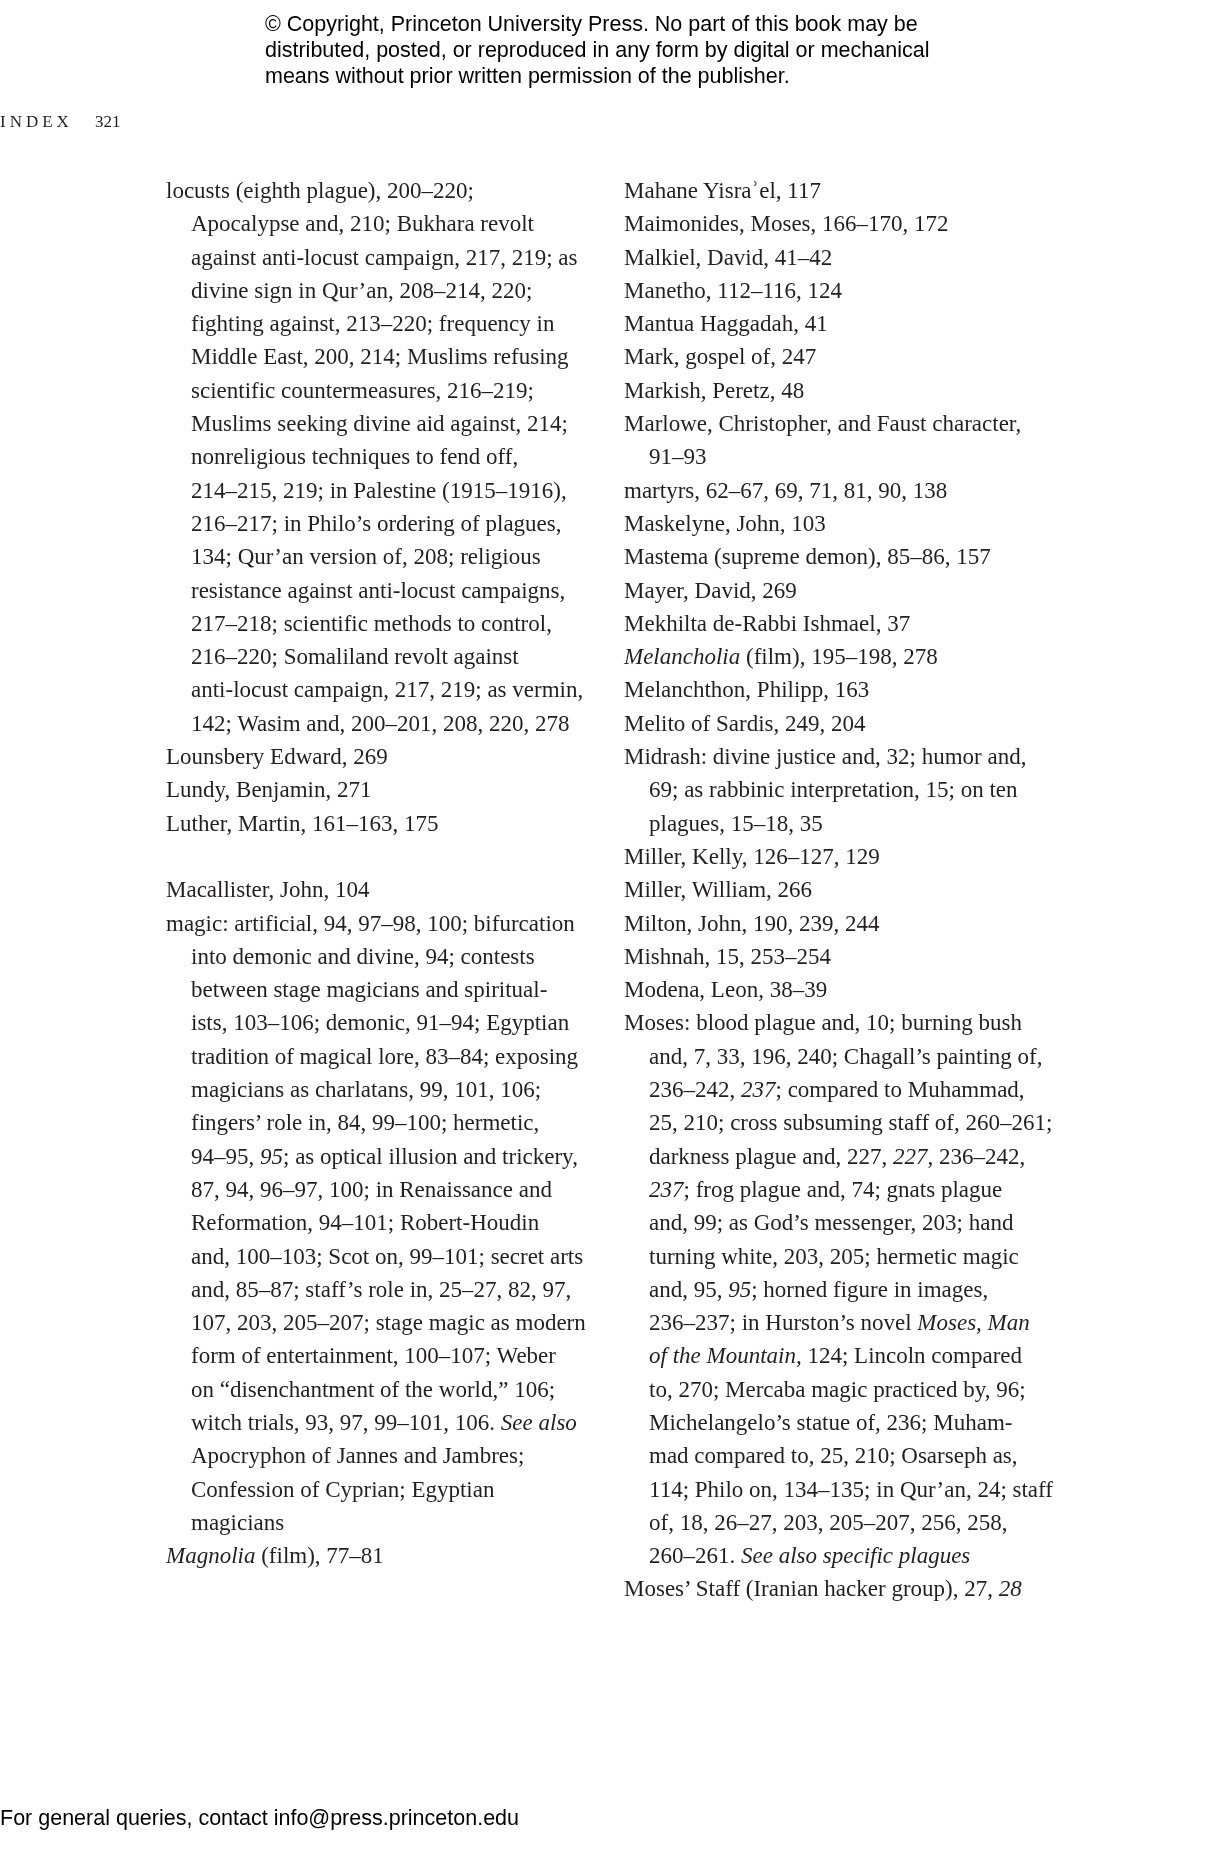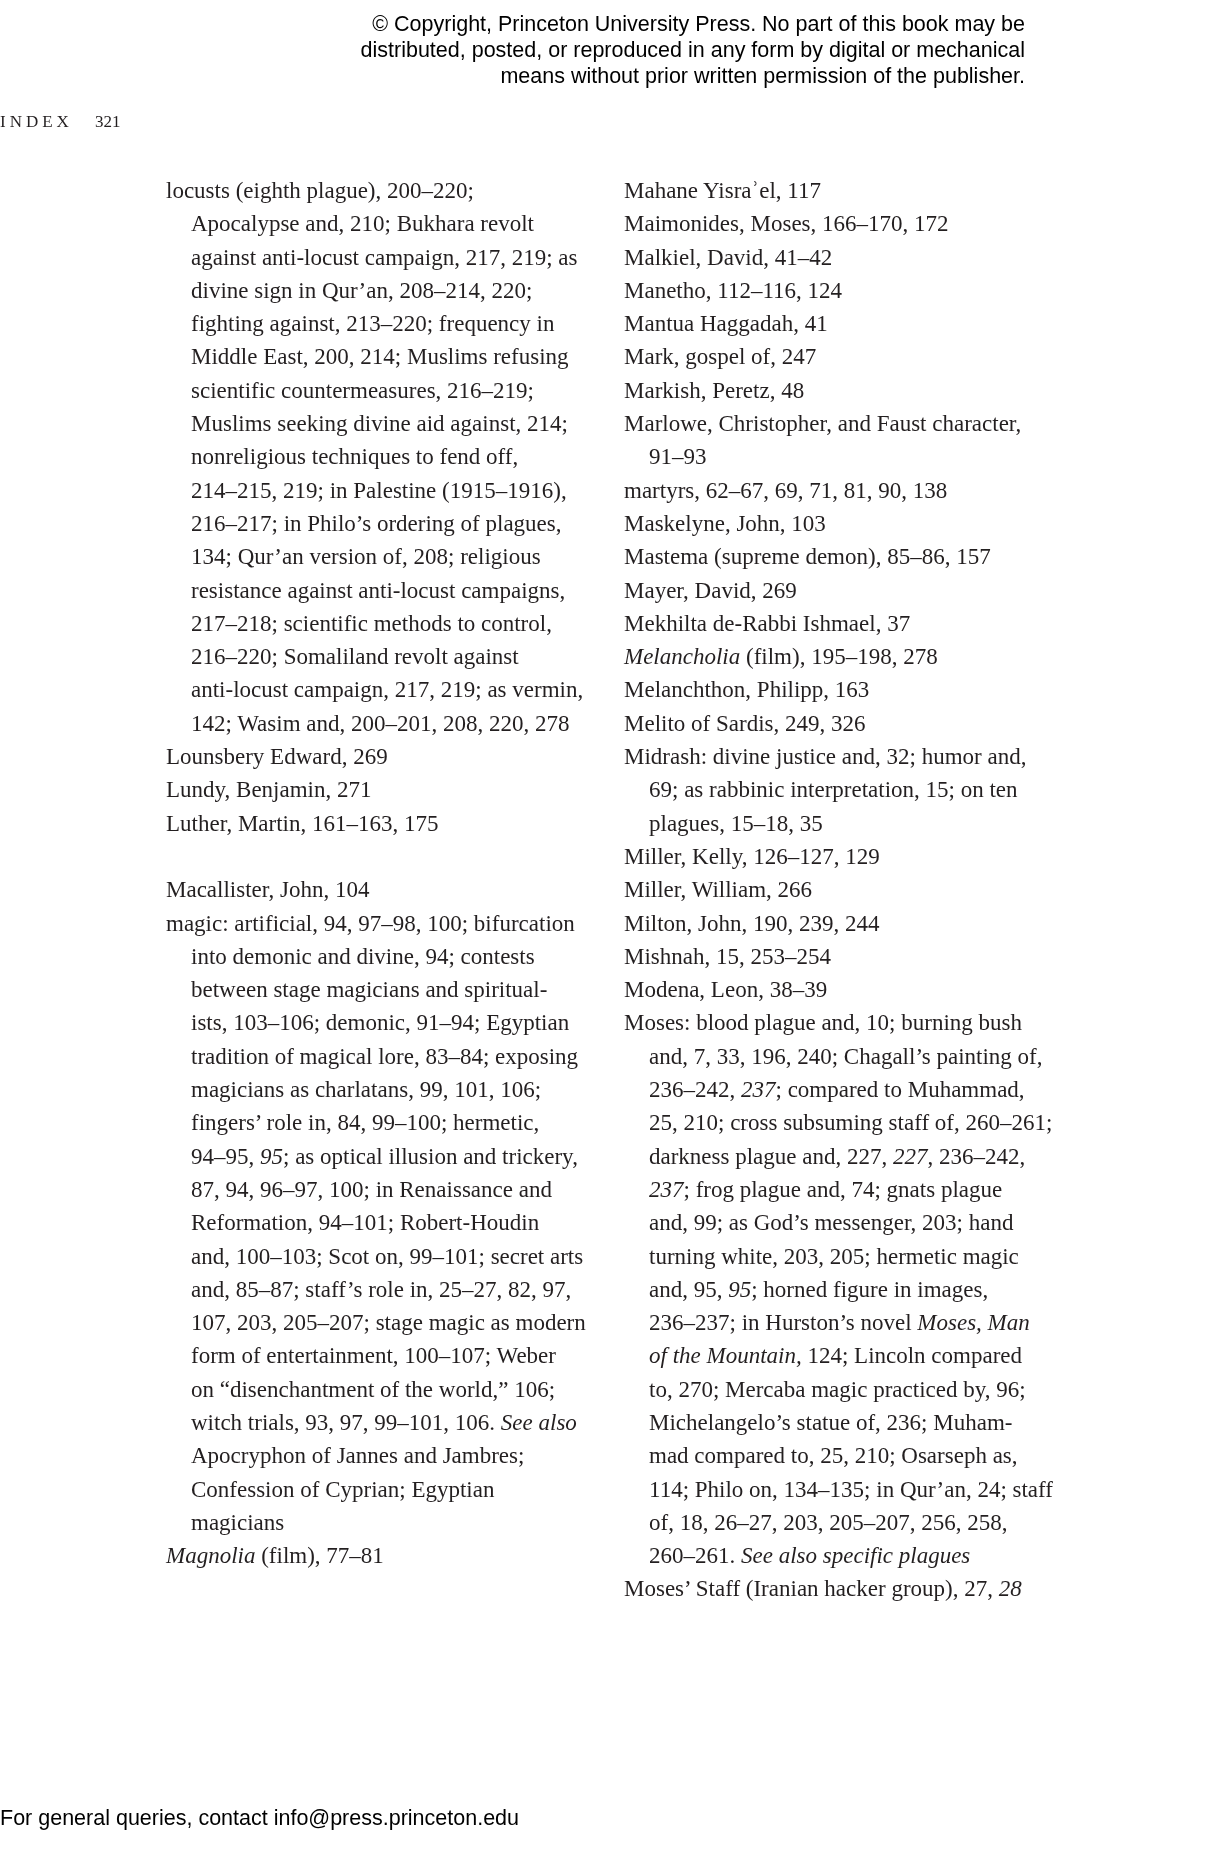--- a/index.html
+++ b/index.html
@@ -1,21 +1,21 @@
 <!DOCTYPE html>
 <html><head>
 <meta charset="utf-8">
 <style>
   html, body { margin: 0; padding: 0; background: #ffffff; }
   body { width: 1225px; height: 1850px; position: relative; overflow: hidden; color: #231f20; }
   .notice {
     position: absolute; left: 265px; top: 11px; width: 760px;
     font-family: "Liberation Sans", sans-serif; font-size: 21.5px; line-height: 26px; color: #000;
   }
-  .notice div { white-space: nowrap; text-align: right; }
+  .notice div { white-space: nowrap; }
   .running-head {
     position: absolute; top: 112px; left: 0; width: 1225px; 
     font-family: "Liberation Serif", serif; font-size: 17px; color: #231f20;
   }
   .running-head .label { letter-spacing: 4px; margin-right: 22px; padding-left: 0; }
   .col {
     position: absolute; top: 174px;
     font-family: "Liberation Serif", serif; font-size: 23px; line-height: 33.3px;
   }
   .col-left { left: 166px; width: 440px; }
@@ -96,21 +96,21 @@
     <div class="line"><span>Markish, Peretz, 48</span></div>
     <div class="line"><span>Marlowe, Christopher, and Faust character,</span></div>
     <div class="line indent"><span>91–93</span></div>
     <div class="line"><span>martyrs, 62–67, 69, 71, 81, 90, 138</span></div>
     <div class="line"><span>Maskelyne, John, 103</span></div>
     <div class="line"><span>Mastema (supreme demon), 85–86, 157</span></div>
     <div class="line"><span>Mayer, David, 269</span></div>
     <div class="line"><span>Mekhilta de-Rabbi Ishmael, 37</span></div>
     <div class="line"><i>Melancholia</i><span> (film), 195–198, 278</span></div>
     <div class="line"><span>Melanchthon, Philipp, 163</span></div>
-    <div class="line"><span>Melito of Sardis, 249, 326</span></div>
+    <div class="line"><span>Melito of Sardis, 249, 204</span></div>
     <div class="line"><span>Midrash: divine justice and, 32; humor and,</span></div>
     <div class="line indent"><span>69; as rabbinic interpretation, 15; on ten</span></div>
     <div class="line indent"><span>plagues, 15–18, 35</span></div>
     <div class="line"><span>Miller, Kelly, 126–127, 129</span></div>
     <div class="line"><span>Miller, William, 266</span></div>
     <div class="line"><span>Milton, John, 190, 239, 244</span></div>
     <div class="line"><span>Mishnah, 15, 253–254</span></div>
     <div class="line"><span>Modena, Leon, 38–39</span></div>
     <div class="line"><span>Moses: blood plague and, 10; burning bush</span></div>
     <div class="line indent"><span>and, 7, 33, 196, 240; Chagall’s painting of,</span></div>

